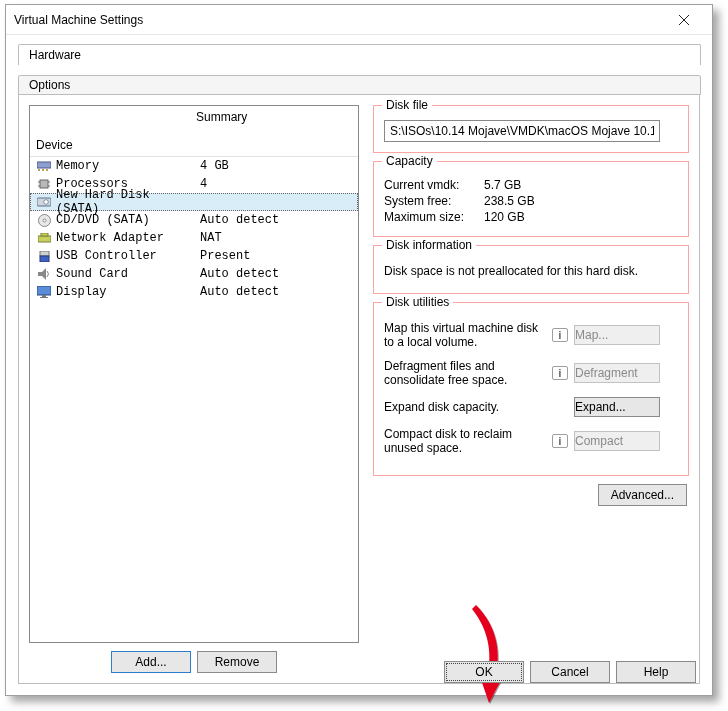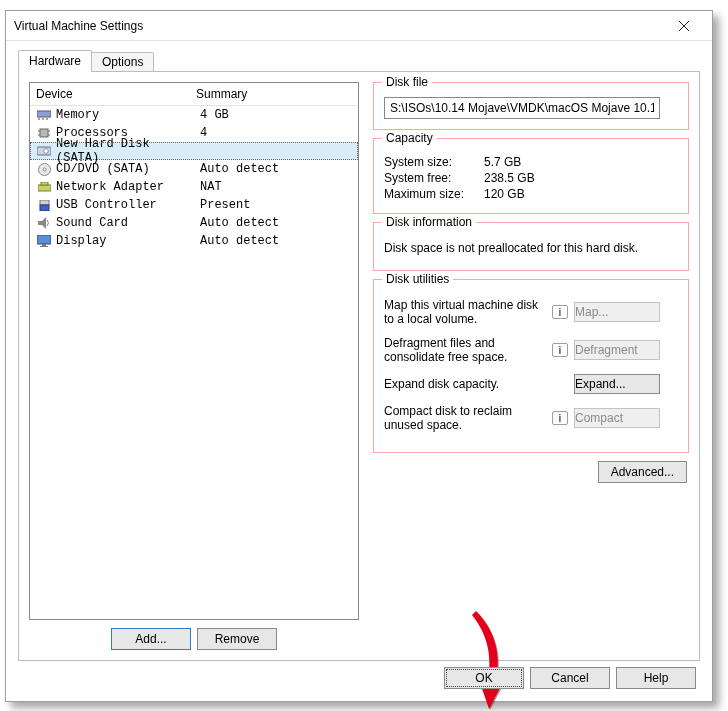--- a/index.html
+++ b/index.html
@@ -7,21 +7,21 @@
   body {
     font-family: "Segoe UI", Tahoma, sans-serif;
     font-size: 12px;
     background: #fff;
     width: 728px;
     height: 711px;
     position: relative;
   }
   .window {
     position: absolute;
-    left: 5px; top: 10px;
+    left: 5px; top: 4px;
     width: 708px; height: 692px;
     border: 1px solid #9e9e9e;
     background: #fff;
     box-shadow: 6px 6px 8px rgba(0,0,0,0.35);
   }
   .titlebar {
     height: 30px;
     display: flex;
     align-items: center;
     padding: 0 8px;
@@ -36,24 +36,25 @@
   }
   .client {
     position: absolute;
     left: 0; right: 0;
     top: 30px; bottom: 0;
     padding: 8px 12px 12px 12px;
   }
   
   .tabs {
     display: flex;
-    gap: 0;
+    gap: 8px;
     position: relative;
     top: 1px;
     z-index: 2;
+    flex-direction: column;
   }
   .tab {
     border: 1px solid #bcbcbc;
     border-bottom: none;
     padding: 3px 10px;
     background: #fff;
     font-size: 12px;
     margin-right: -1px;
     border-top-left-radius: 2px;
     border-top-right-radius: 2px;
@@ -89,21 +90,21 @@
     flex: 1;
     overflow: hidden;
   }
   .dev-header {
     display: flex;
     border-bottom: 1px solid #e2e2e2;
     font-size: 12px;
     padding: 4px 6px;
     background: #fff;
   }
-  .dev-header .c1 { width: 160px; }
+  .dev-header .c1 { width: 160px; margin-top: 28px; }
   .dev-header .c2 { flex: 1; }
   .dev-row {
     display: flex;
     align-items: center;
     font-size: 12px;
     padding: 1px 6px;
     gap: 4px;
     height: 18px;
     font-family: Liberation Mono, monospace;
   }
@@ -352,21 +353,21 @@
 
           <div class="groupbox">
             <span class="legend">Disk file</span>
             <input class="diskfile-input" type="text" readonly="" value="S:\ISOs\10.14 Mojave\VMDK\macOS Mojave 10.14.6.vmdk" style="">
           </div>
 
           <div class="groupbox">
             <span class="legend">Capacity</span>
             <div id="cap-rows">
                 <div class="cap-row">
-                  <span class="lbl">System size:</span>
+                  <span class="lbl">Current vmdk:</span>
                   <span>5.7 GB</span>
                 </div>
                 <div class="cap-row">
                   <span class="lbl">System free:</span>
                   <span>238.5 GB</span>
                 </div>
                 <div class="cap-row">
                   <span class="lbl">Maximum size:</span>
                   <span>120 GB</span>
                 </div>

